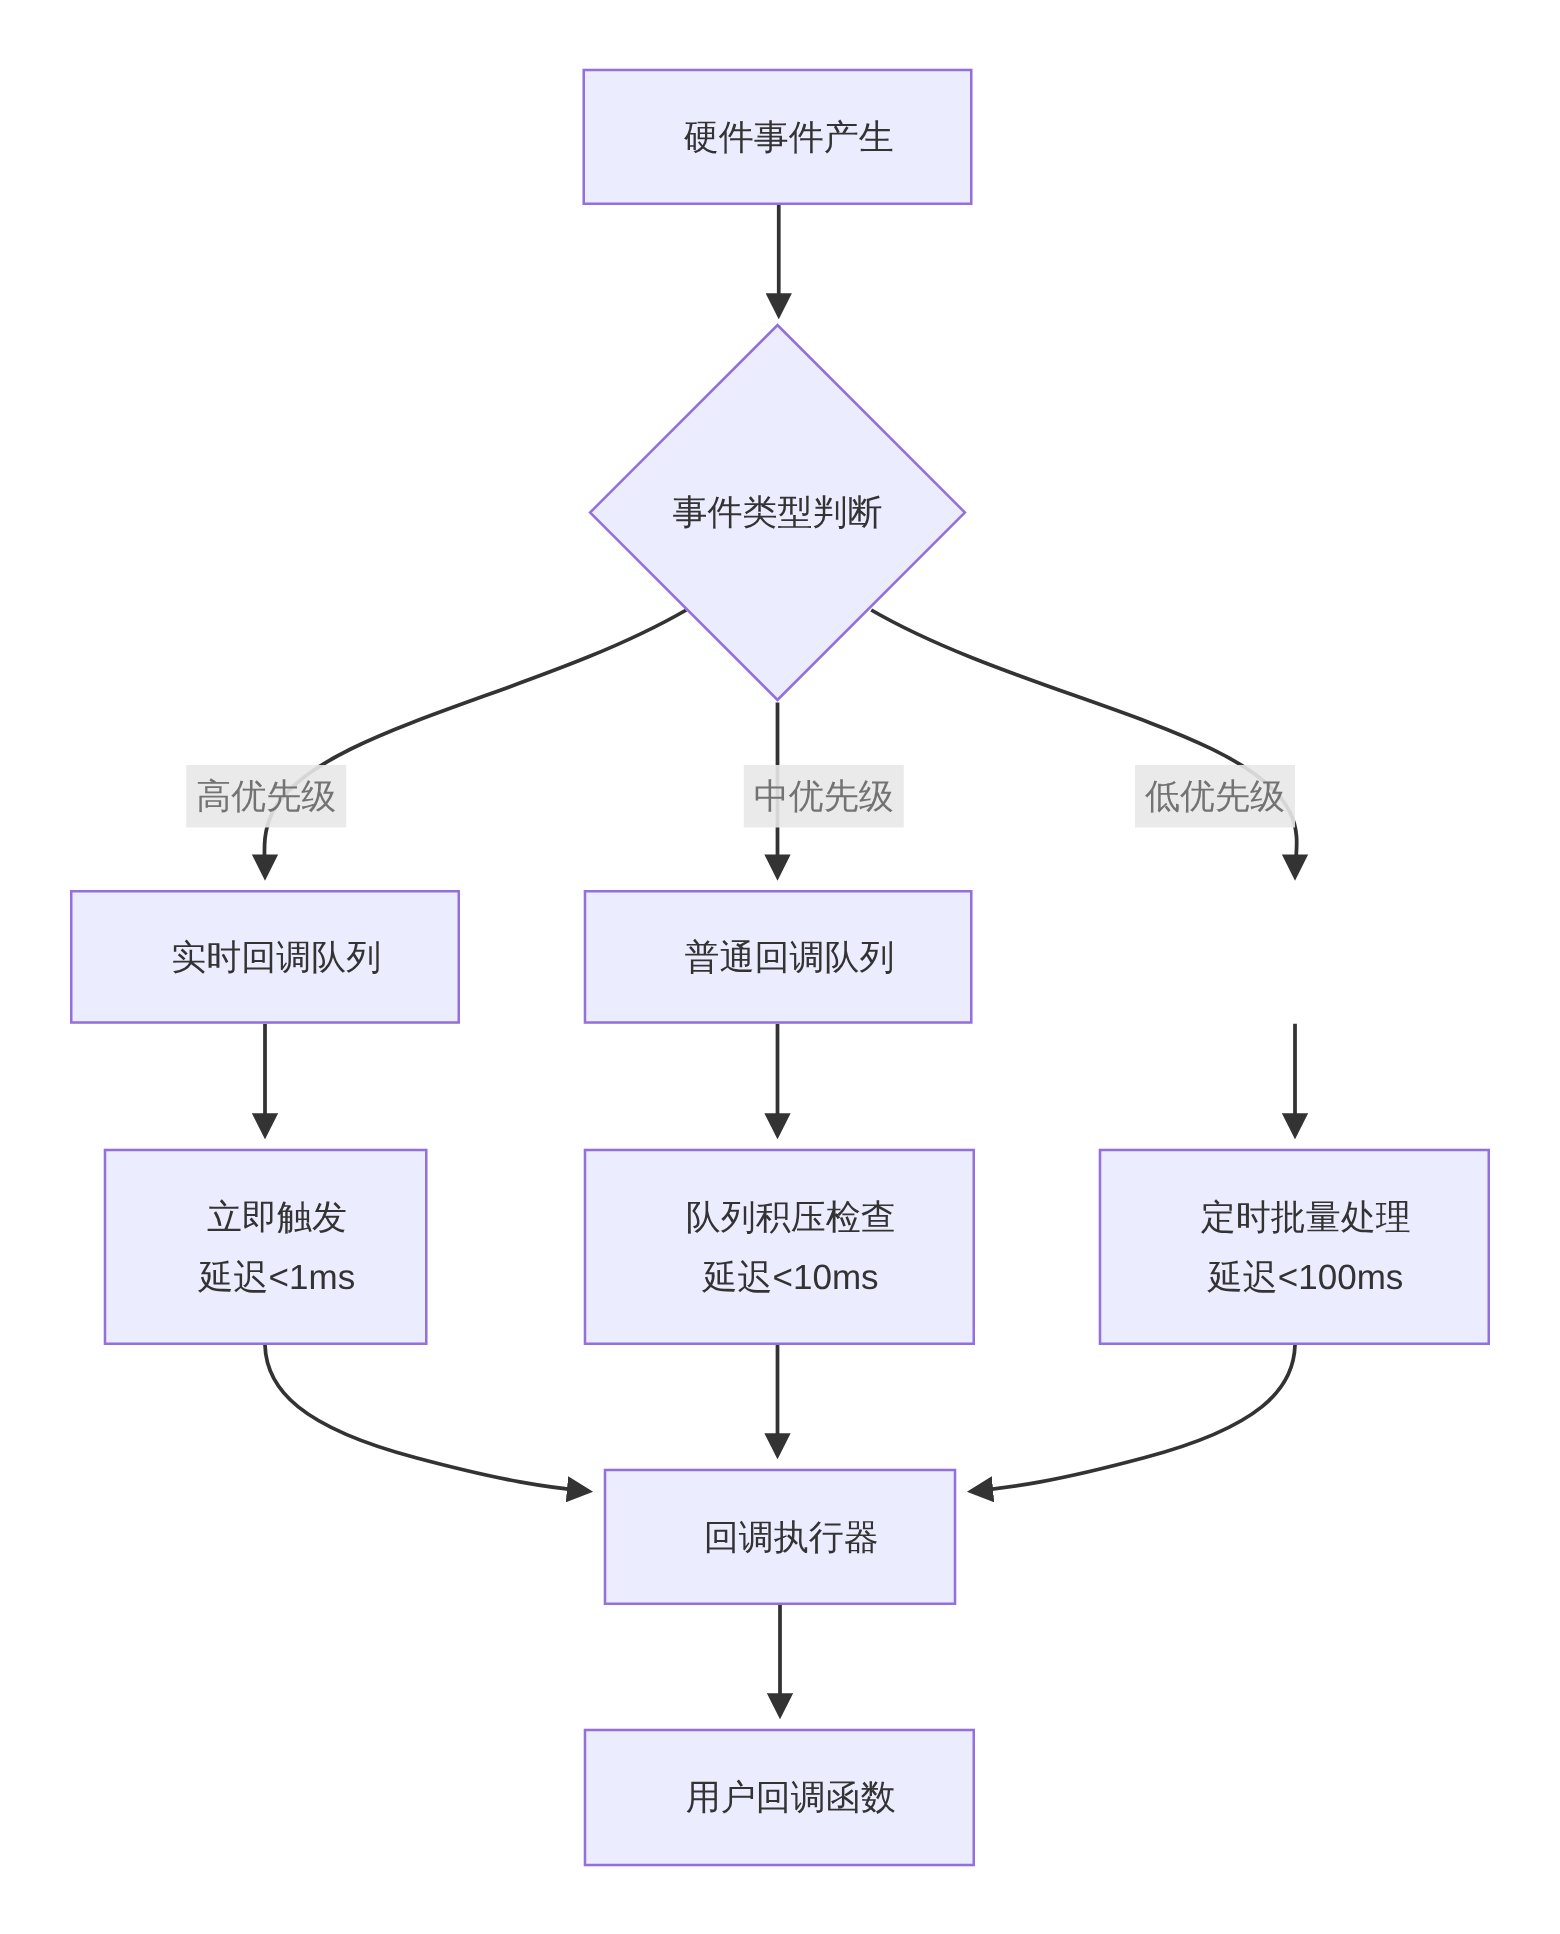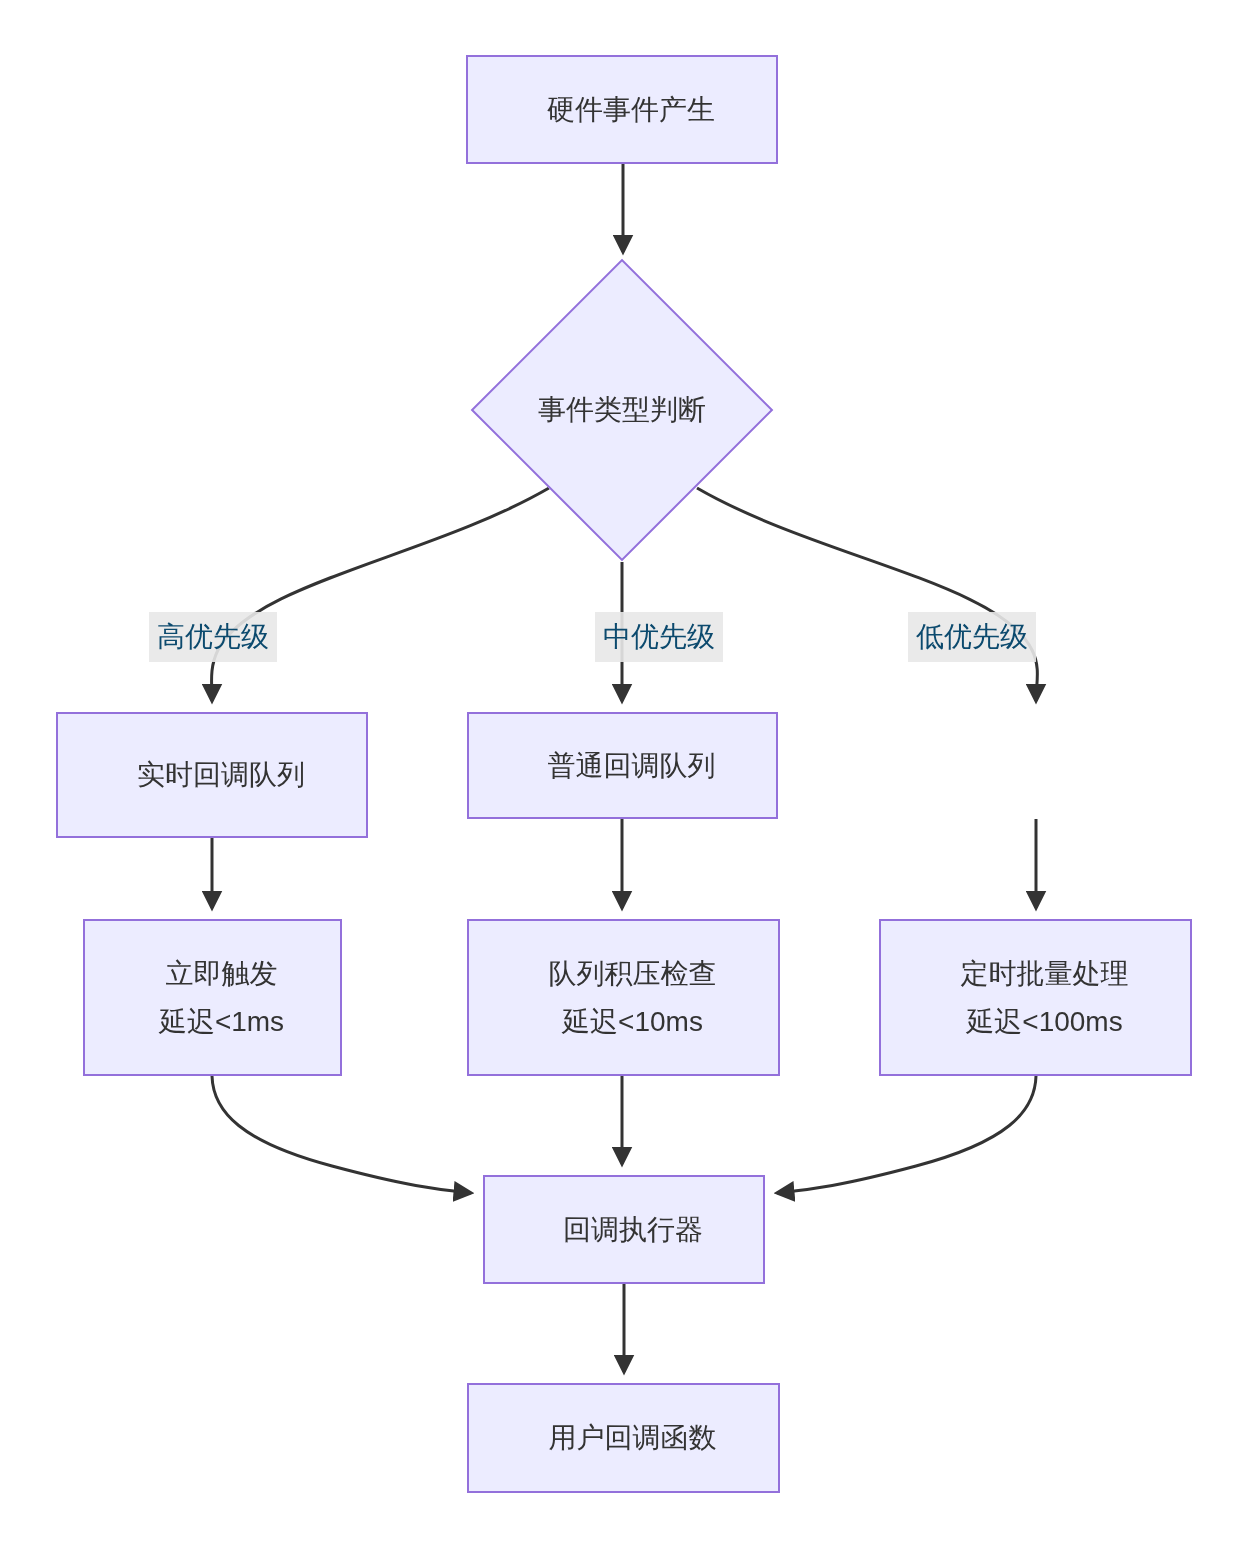--- a/index.html
+++ b/index.html
@@ -64,21 +64,21 @@
     align-items: center;
     justify-content: center;
     color: #333333;
     font-size: 28px;
     text-align: right;
   }
   .edge-label {
     position: absolute;
     transform: translate(-50%, -50%);
     background: rgba(232, 232, 232, 0.9);
-    color: #0c4a6e;
+    color: #737373;
     font-size: 28px;
     padding: 6px 8px;
     white-space: nowrap;
   }
 </style>
 </head>
 <body>
 
 <div id="canvas">
 
@@ -112,21 +112,21 @@
 
   <div class="node" style="left:466px; top:55px; width:312px; height:109px;">
     <span>硬件事件产生</span>
   </div>
 
   <div class="diamond-wrap">
     <div class="diamond-shape"></div>
     <div class="diamond-label">事件类型判断</div>
   </div>
 
-  <div class="node" style="left:56px; top:712px; width:312px; height:126px;">
+  <div class="node" style="left:56px; top:712px; width:312px; height:107px;">
     <span>实时回调队列</span>
   </div>
   <div class="node" style="left:467px; top:712px; width:311px; height:107px;">
     <span>普通回调队列</span>
   </div>
 
   <div class="node" style="left:83px; top:919px; width:259px; height:157px;">
     <span>立即触发</span>
     <span>延迟&lt;1ms</span>
   </div>

